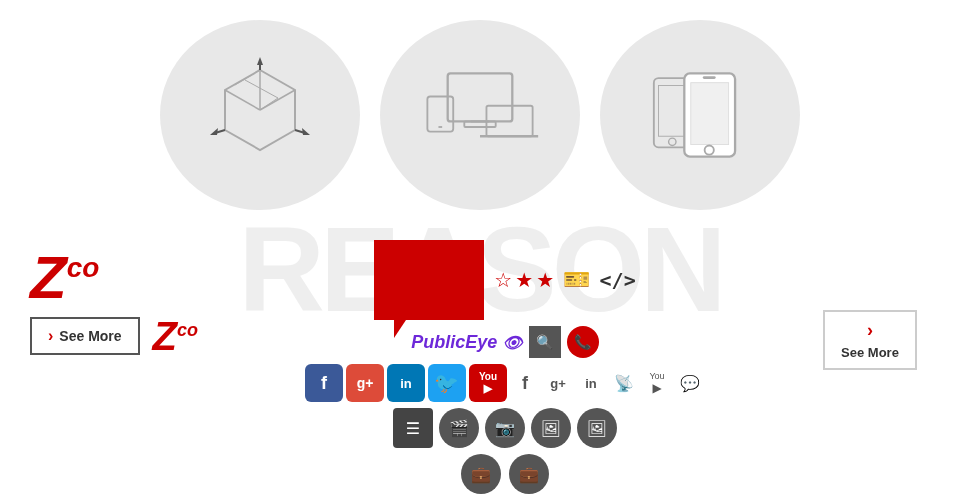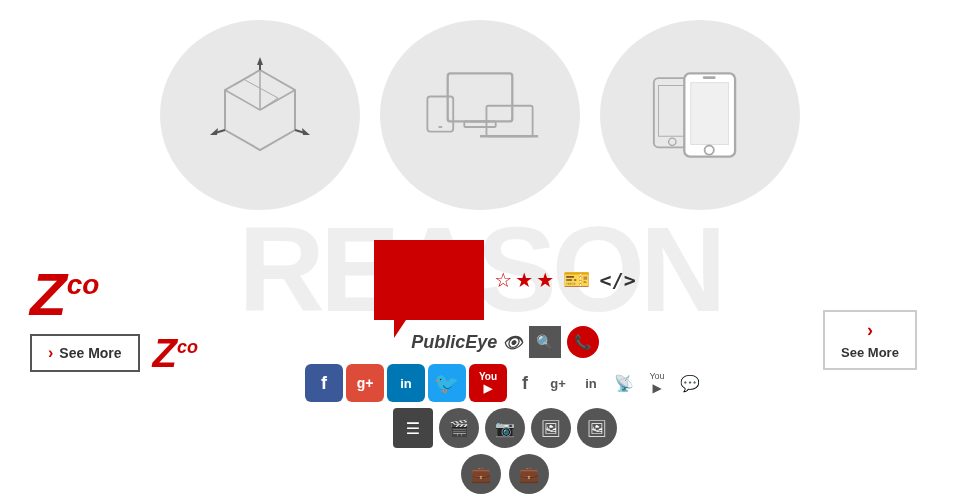--- a/index.html
+++ b/index.html
@@ -66,21 +66,21 @@
       gap: 10px;
     }
 
     
     .left-section {
       display: flex;
       flex-direction: column;
       align-items: flex-start;
       min-width: 170px;
       gap: 8px;
-      margin-top: 25px;
+      margin-top: 8px;
     }
     .z-logo-large {
       font-size: 60px;
       font-weight: bold;
       color: #cc0000;
       line-height: 1;
       font-style: italic;
     }
     .z-logo-large .co-text {
       font-size: 28px;
@@ -178,21 +178,21 @@
       align-items: center;
       gap: 6px;
     }
     .publiceye-logo {
       font-style: italic;
       font-weight: bold;
       font-size: 18px;
       color: #333;
     }
     .publiceye-logo span {
-      color: #404040;
+      color: #6d28d9;
     }
     .eye-icon {
       font-size: 16px;
     }
     .search-btn {
       width: 32px;
       height: 32px;
       background: #555;
       display: flex;
       align-items: center;

